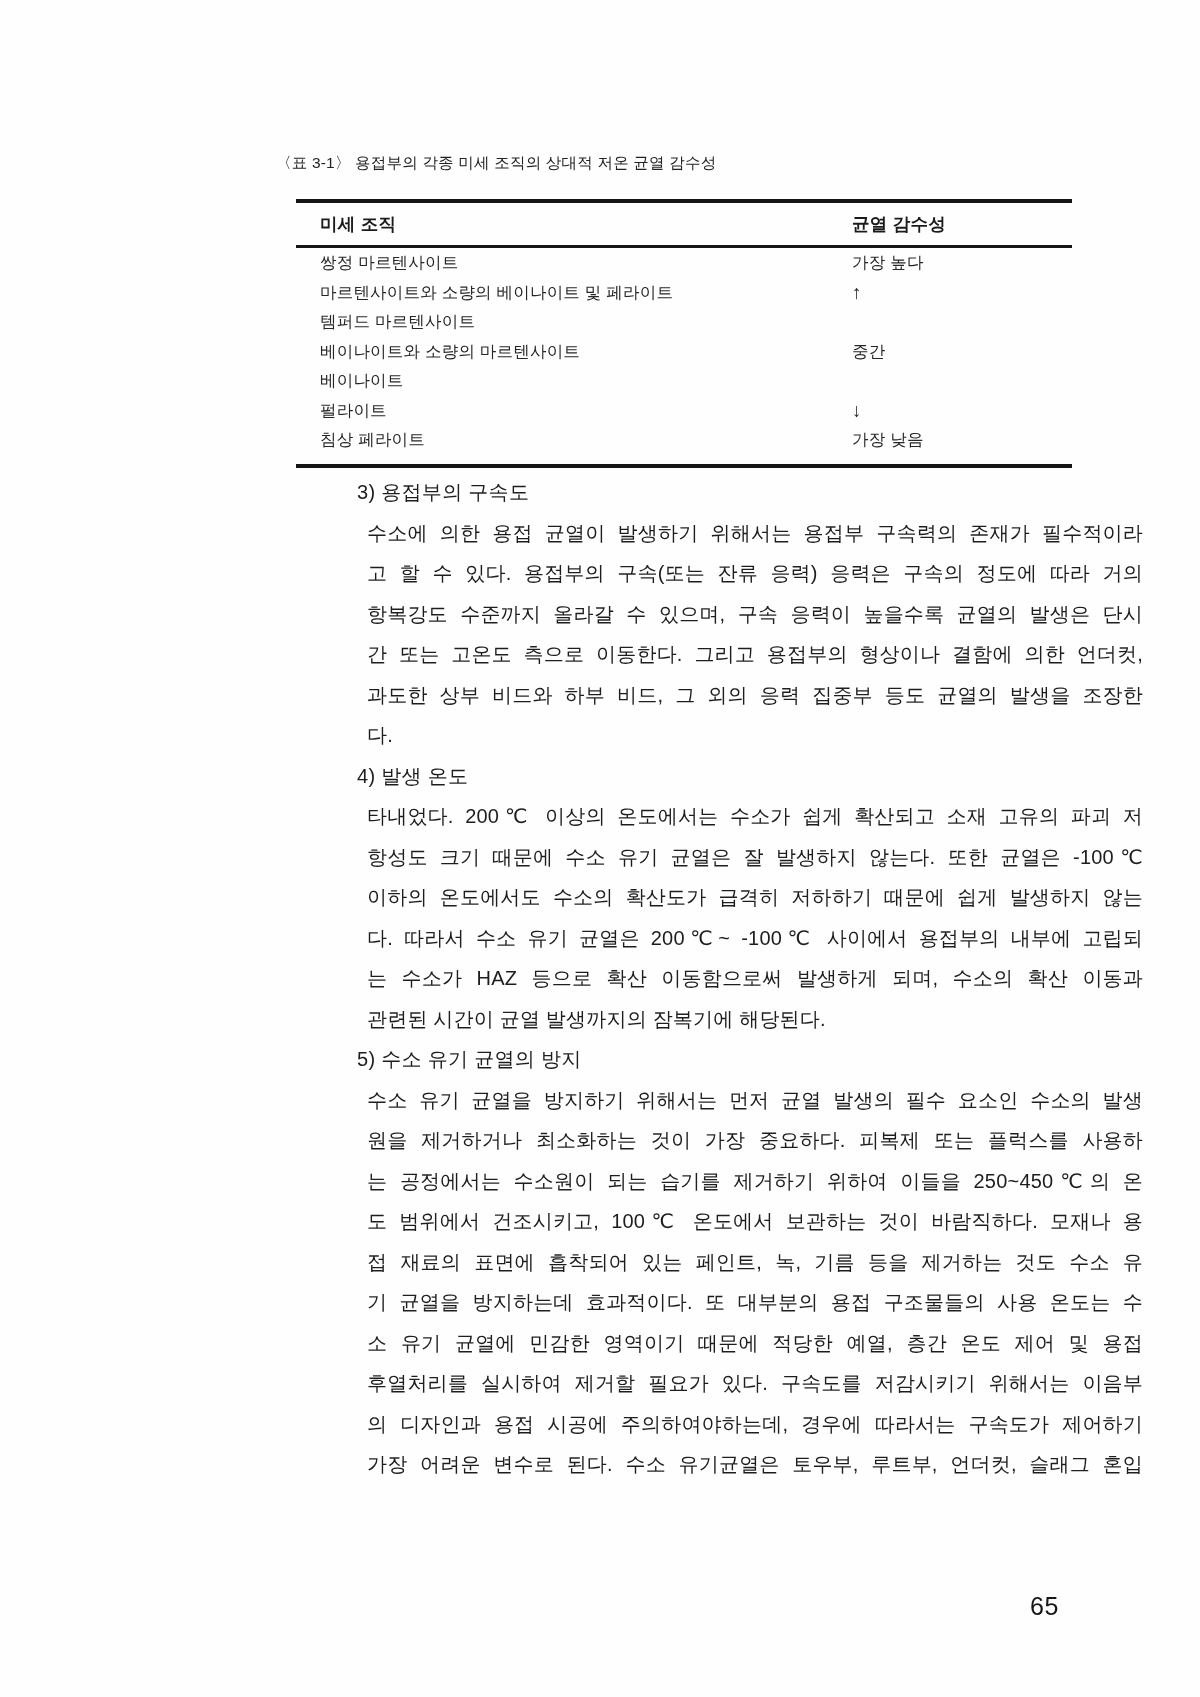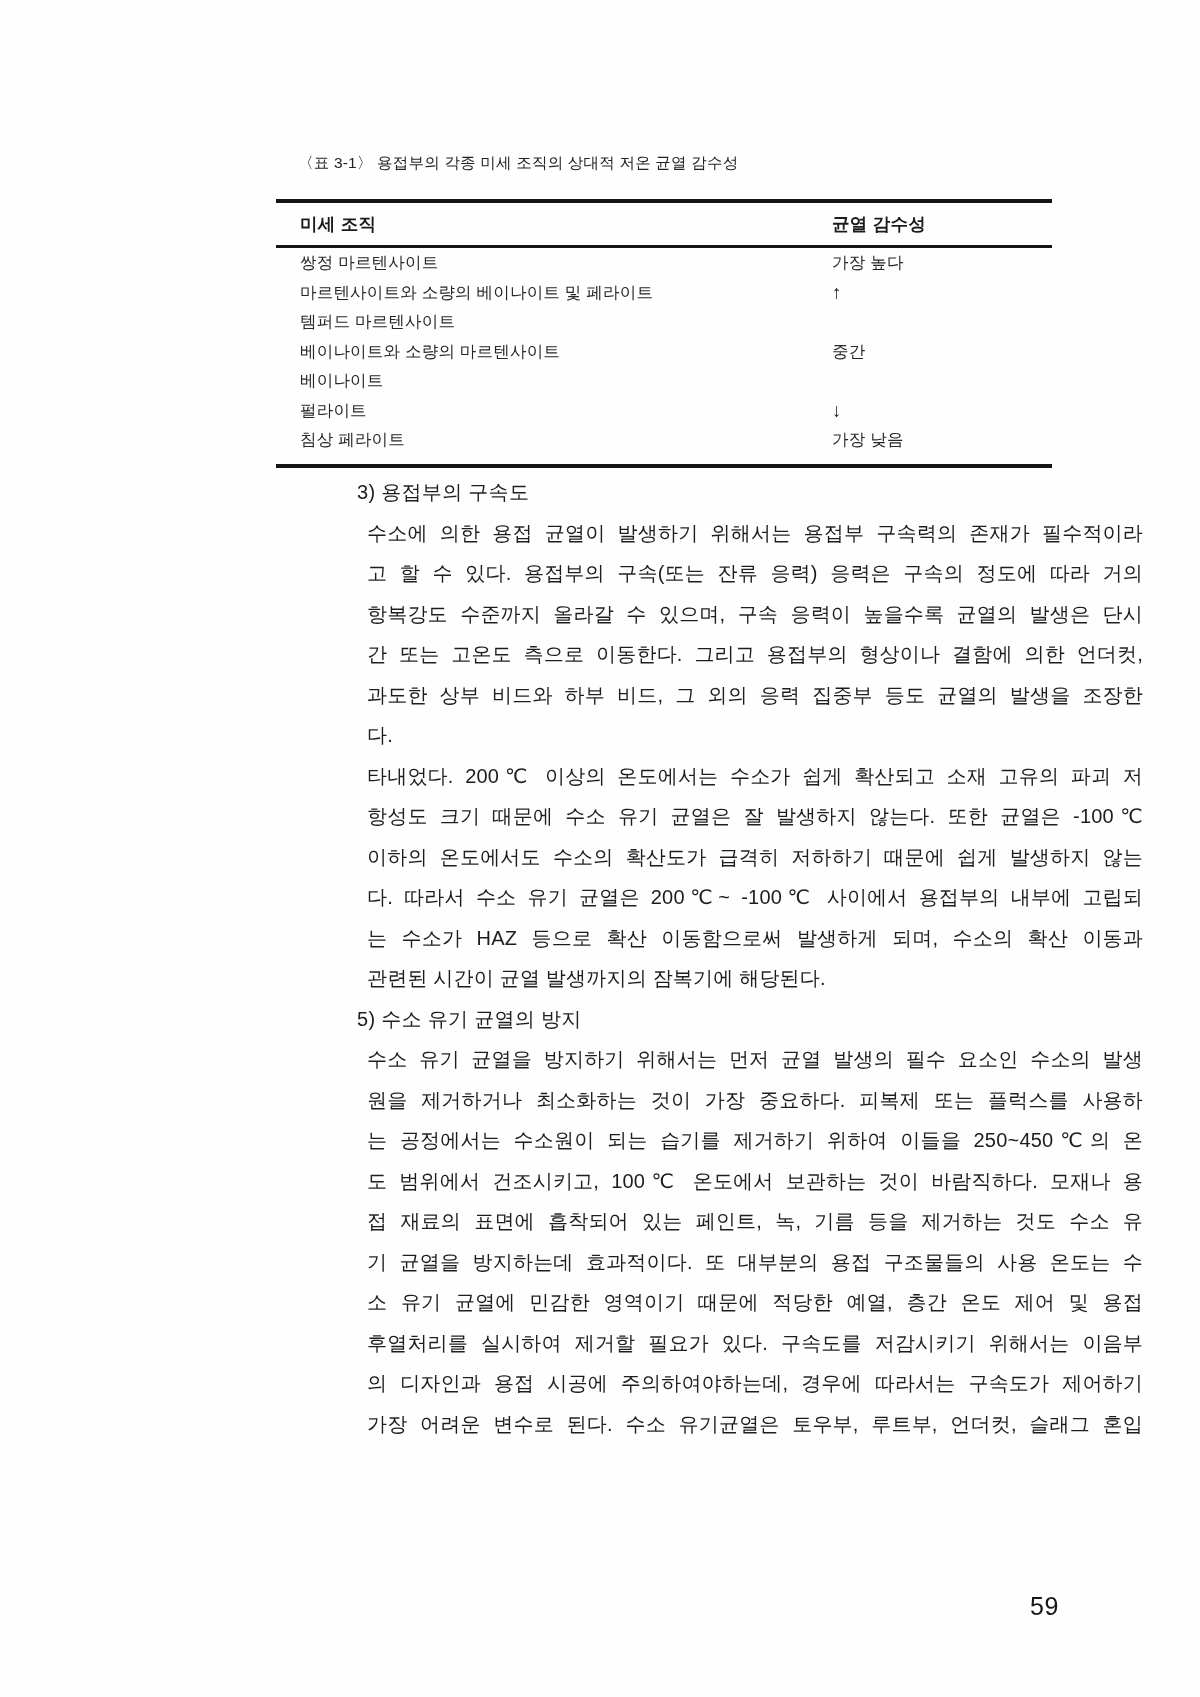--- a/index.html
+++ b/index.html
@@ -6,25 +6,25 @@
   body {
     width:1200px; height:1697px;
     background:#ffffff;
     font-family:"Liberation Sans","DejaVu Sans",sans-serif;
     color:#1b1b1b;
   }
   .page { position:relative; width:1200px; height:1697px; background:#fefefe; overflow:hidden; }
 
   
   .tbl-caption {
-    position:absolute; left:298px; top:153px;
+    position:absolute; left:276px; top:153px;
     font-size:15.5px; letter-spacing:0.2px; color:#222;
   }
   .mtable {
-    position:absolute; left:276px; top:199px; width:776px;
+    position:absolute; left:296px; top:199px; width:776px;
     border-top:4px solid #151515;
     border-bottom:4px solid #151515;
   }
   .mtable .thead {
     display:grid; grid-template-columns:556px 1fr;
     align-items:center;
     height:42px;
     border-bottom:3px solid #151515;
     font-weight:bold; font-size:17.5px; letter-spacing:0.3px;
   }
@@ -108,20 +108,21 @@
   <div class="bodytext">
 
     <div class="heading">3) 용접부의 구속도</div>
     <div class="line">수소에 의한 용접 균열이 발생하기 위해서는 용접부 구속력의 존재가 필수적이라</div>
     <div class="line">고 할 수 있다. 용접부의 구속(또는 잔류 응력) 응력은 구속의 정도에 따라 거의</div>
     <div class="line">항복강도 수준까지 올라갈 수 있으며, 구속 응력이 높을수록 균열의 발생은 단시</div>
     <div class="line">간 또는 고온도 측으로 이동한다. 그리고 용접부의 형상이나 결함에 의한 언더컷,</div>
     <div class="line">과도한 상부 비드와 하부 비드, 그 외의 응력 집중부 등도 균열의 발생을 조장한</div>
     <div class="line short">다.</div>
 
+    <div class="heading">4) 발생 온도</div>
     <div class="line">타내었다. 200℃ 이상의 온도에서는 수소가 쉽게 확산되고 소재 고유의 파괴 저</div>
     <div class="line">항성도 크기 때문에 수소 유기 균열은 잘 발생하지 않는다. 또한 균열은 -100℃</div>
     <div class="line">이하의 온도에서도 수소의 확산도가 급격히 저하하기 때문에 쉽게 발생하지 않는</div>
     <div class="line">다. 따라서 수소 유기 균열은 200℃~ -100℃ 사이에서 용접부의 내부에 고립되</div>
     <div class="line">는 수소가 HAZ 등으로 확산 이동함으로써 발생하게 되며, 수소의 확산 이동과</div>
     <div class="line short">관련된 시간이 균열 발생까지의 잠복기에 해당된다.</div>
 
     <div class="heading">5) 수소 유기 균열의 방지</div>
     <div class="line">수소 유기 균열을 방지하기 위해서는 먼저 균열 발생의 필수 요소인 수소의 발생</div>
     <div class="line">원을 제거하거나 최소화하는 것이 가장 중요하다. 피복제 또는 플럭스를 사용하</div>
@@ -129,15 +130,15 @@
     <div class="line">도 범위에서 건조시키고, 100℃ 온도에서 보관하는 것이 바람직하다. 모재나 용</div>
     <div class="line">접 재료의 표면에 흡착되어 있는 페인트, 녹, 기름 등을 제거하는 것도 수소 유</div>
     <div class="line">기 균열을 방지하는데 효과적이다. 또 대부분의 용접 구조물들의 사용 온도는 수</div>
     <div class="line">소 유기 균열에 민감한 영역이기 때문에 적당한 예열, 층간 온도 제어 및 용접</div>
     <div class="line">후열처리를 실시하여 제거할 필요가 있다. 구속도를 저감시키기 위해서는 이음부</div>
     <div class="line">의 디자인과 용접 시공에 주의하여야하는데, 경우에 따라서는 구속도가 제어하기</div>
     <div class="line">가장 어려운 변수로 된다. 수소 유기균열은 토우부, 루트부, 언더컷, 슬래그 혼입</div>
 
   </div>
 
-  <div class="pagenum">59</div>
+  <div class="pagenum">65</div>
 
 </div>
 
 </body></html>

